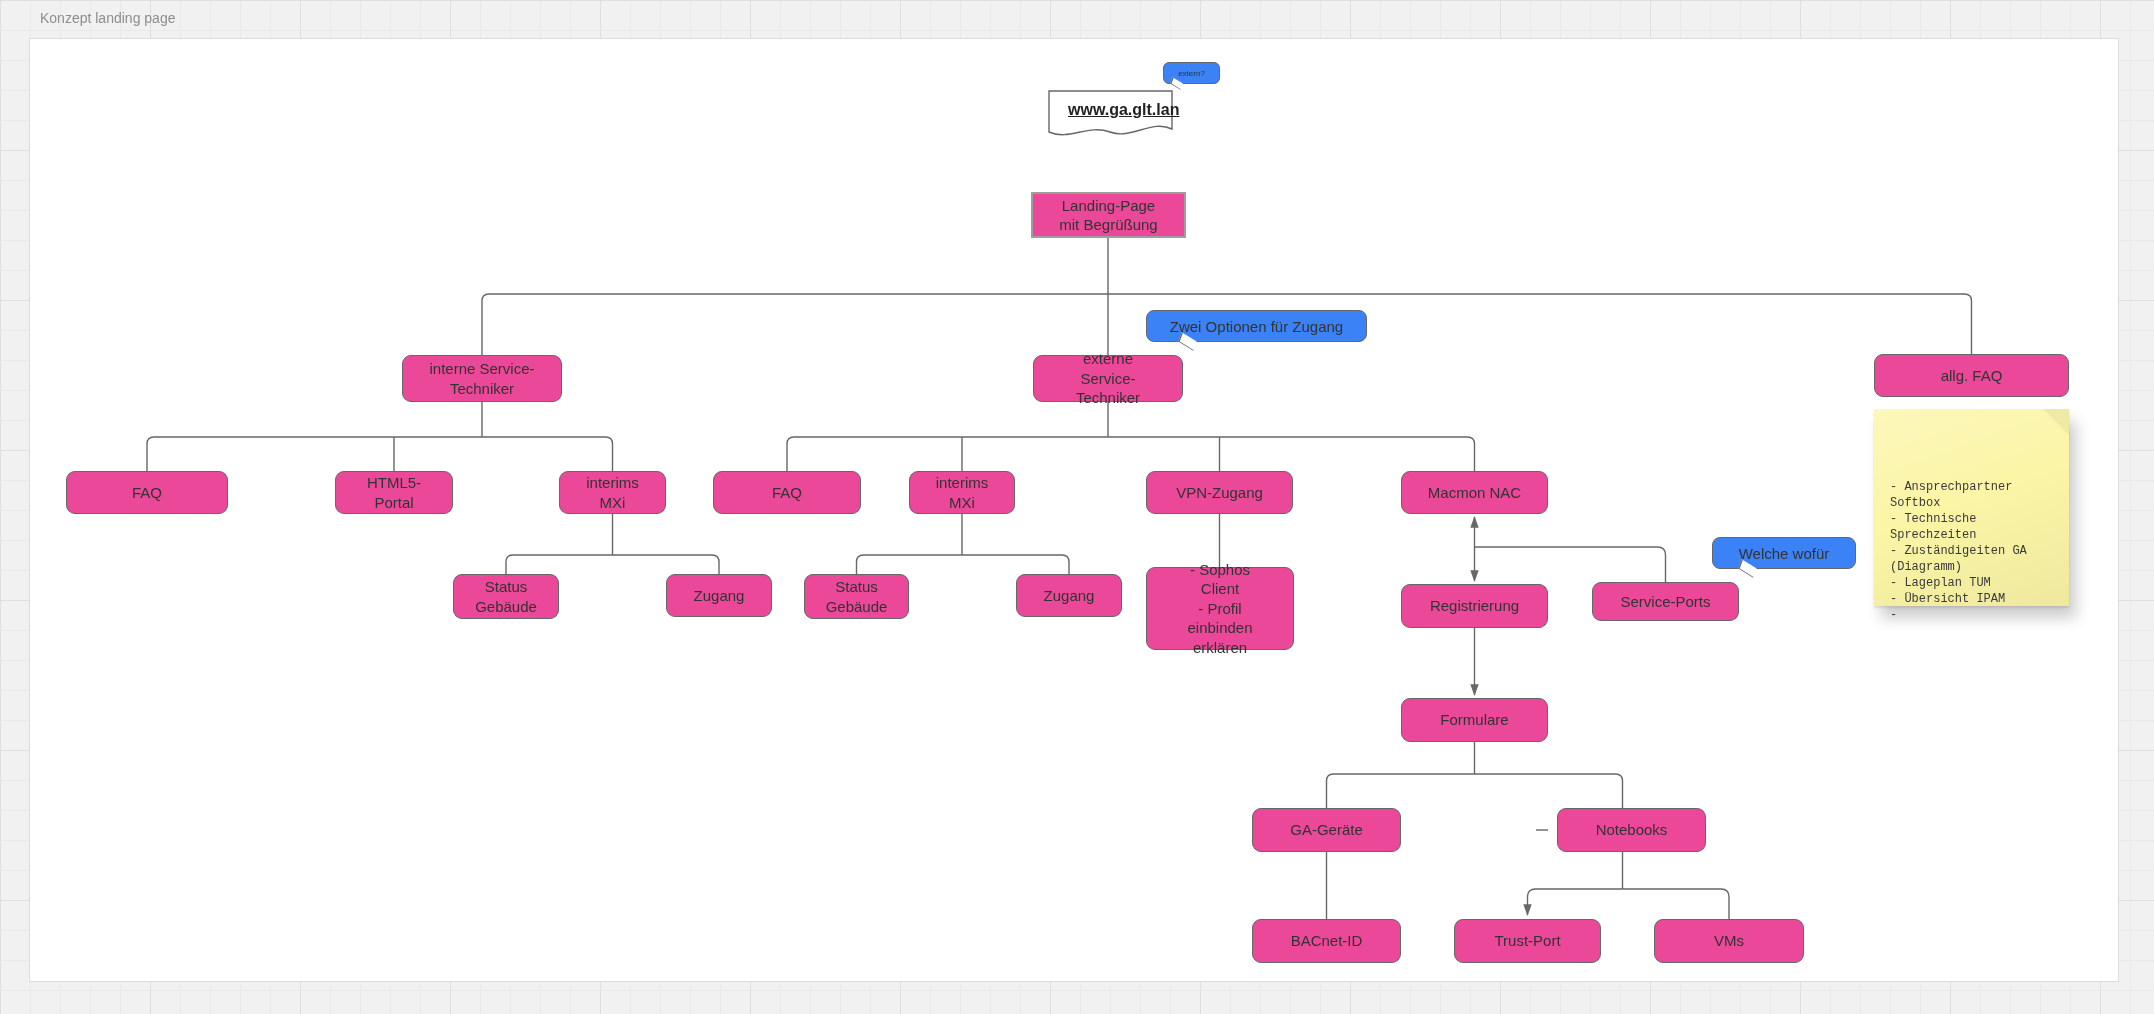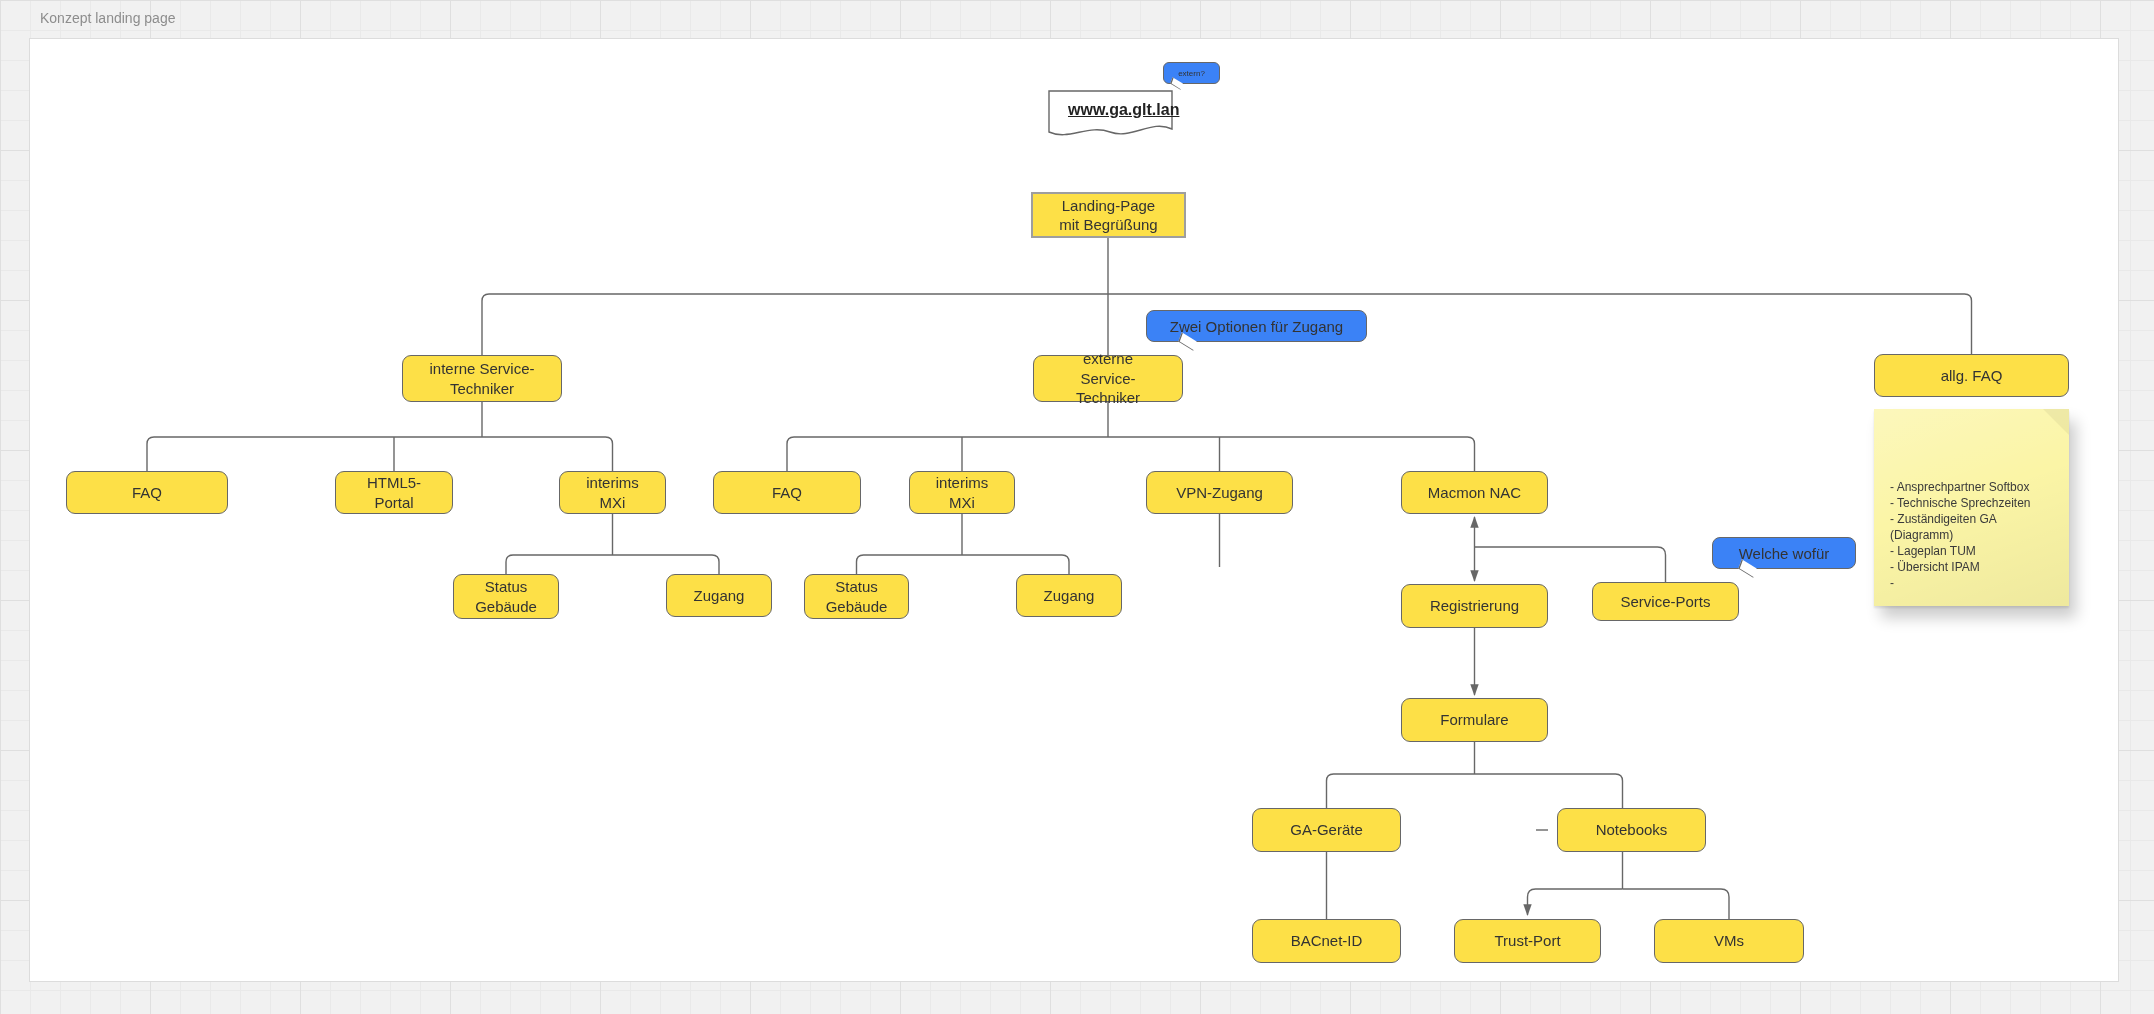--- a/index.html
+++ b/index.html
@@ -16,21 +16,21 @@
   }
   .page-title{
     position:absolute;left:40px;top:10px;font-size:14px;color:#8d8d8d;
   }
   .canvas{
     position:absolute;left:29px;top:38px;width:2090px;height:944px;
     background:#ffffff;border:1px solid #dcdcdc;box-sizing:border-box;
   }
   .connectors{position:absolute;left:0;top:0;pointer-events:none;}
   .node{
-    position:absolute;box-sizing:border-box;background:#fde047;
+    position:absolute;box-sizing:border-box;background:#ec4899;
     border:1.4px solid #676767;border-radius:9px;
     display:flex;align-items:center;justify-content:center;text-align:center;
     font-size:15px;color:#333;line-height:1.3;padding:2px 22px;
   }
   .sharp{border-radius:0;border:2px solid #9e9e9e;}
   .pre{white-space:pre-line;}
   .callout{
     position:absolute;box-sizing:border-box;background:#3b82f6;
     border:1.4px solid #676767;border-radius:8px;
     display:flex;align-items:center;justify-content:center;text-align:center;
@@ -45,20 +45,21 @@
   .doc .doc-label{
     position:absolute;left:0;right:0;top:11px;text-align:center;
     font-size:16px;font-weight:bold;text-decoration:underline;color:#222;padding-left:20px;
   }
   .note{
     position:absolute;background:#fbf5a6;color:#3a3a3a;
     font-size:12px;line-height:16px;white-space:pre-line;
     padding:38px 14px 10px 16px;box-sizing:border-box;
     box-shadow:0 2px 2px rgba(0,0,0,0.10), 7px 12px 14px rgba(0,0,0,0.20);
     background-image:linear-gradient(160deg, rgba(255,255,255,0.25) 0%, rgba(0,0,0,0) 45%, rgba(0,0,0,0.05) 100%);
+    font-family:Liberation Mono, monospace;
   }
   .note .fold{
     position:absolute;top:0;right:0;width:0;height:0;
     border-top:26px solid rgba(0,0,0,0.05);border-left:26px solid transparent;
   }
 </style>
 </head>
 <body>
 
 <div class="page-title">Konzept landing page</div>
@@ -143,20 +144,22 @@
   <div class="node" style="left:683px;top:432px;width:148px;height:43px;">FAQ</div>
   <div class="node" style="left:879px;top:432px;width:106px;height:43px;">interims MXi</div>
   <div class="node" style="left:1116px;top:432px;width:147px;height:43px;">VPN-Zugang</div>
   <div class="node" style="left:1371px;top:432px;width:147px;height:43px;">Macmon NAC</div>
 
   <div class="node" style="left:423px;top:535px;width:106px;height:45px;">Status Gebäude</div>
   <div class="node" style="left:636px;top:535px;width:106px;height:43px;">Zugang</div>
   <div class="node" style="left:774px;top:535px;width:105px;height:45px;">Status Gebäude</div>
   <div class="node" style="left:986px;top:535px;width:106px;height:43px;">Zugang</div>
 
+  <div class="node pre" style="left:1116px;top:528px;width:148px;height:83px;">- Sophos Client
+- Profil einbinden erklären</div>
   <div class="node" style="left:1371px;top:545px;width:147px;height:44px;">Registrierung</div>
   <div class="node" style="left:1562px;top:543px;width:147px;height:39px;">Service-Ports</div>
 
   <div class="node" style="left:1371px;top:659px;width:147px;height:44px;">Formulare</div>
 
   <div class="node" style="left:1222px;top:769px;width:149px;height:44px;">GA-Geräte</div>
   <div class="node" style="left:1518px;top:769px;width:149px;height:44px;margin-left:9px;">Notebooks</div>
 
   <div class="node" style="left:1222px;top:880px;width:149px;height:44px;">BACnet-ID</div>
   <div class="node" style="left:1424px;top:880px;width:147px;height:44px;">Trust-Port</div>

